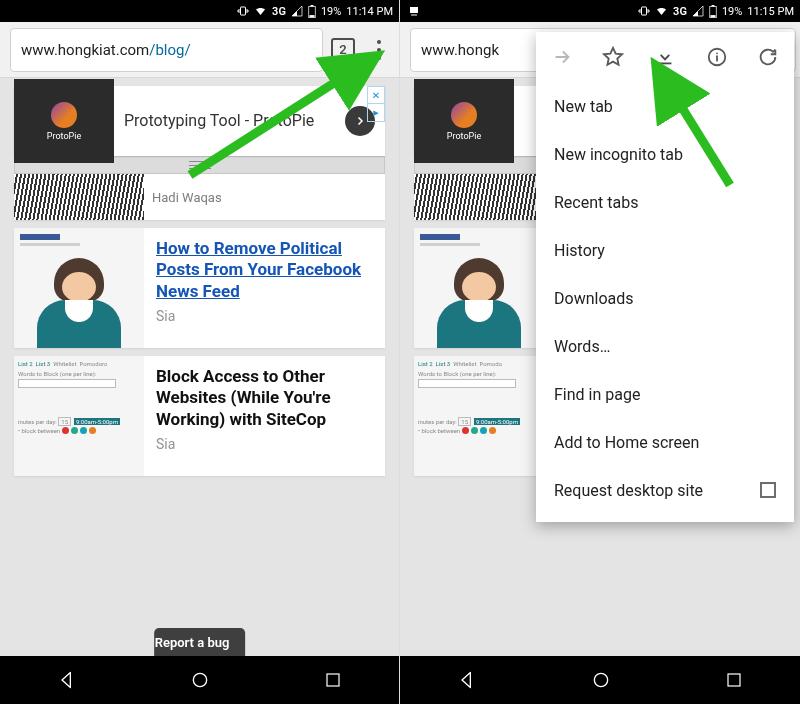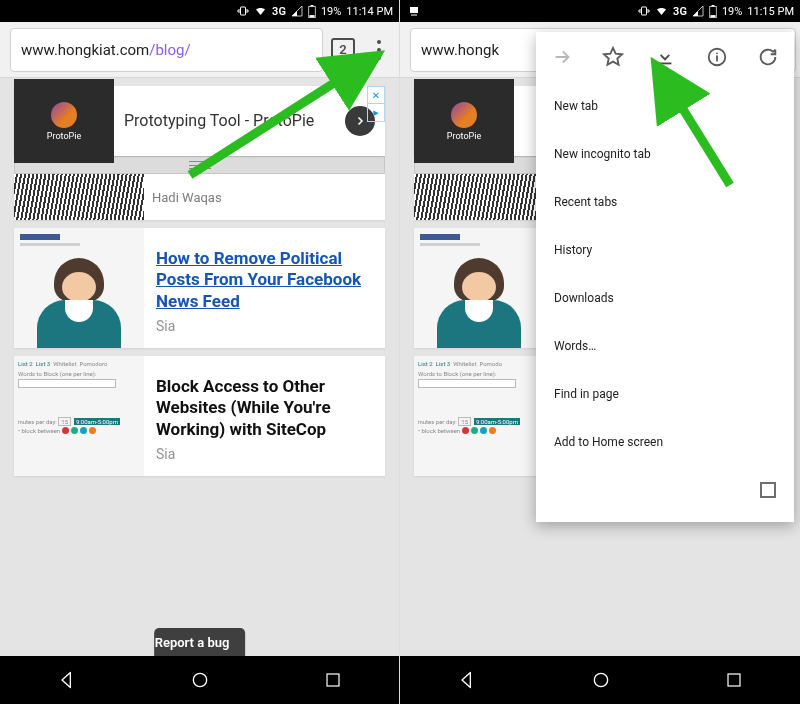--- a/index.html
+++ b/index.html
@@ -57,21 +57,21 @@
     border: 1px solid #d0d0d0;
     border-radius: 4px;
     display: flex;
     align-items: center;
     padding: 0 10px;
     font-size: 15px;
     color: #222;
     overflow: hidden;
     white-space: nowrap;
   }
-  .url-pill .dim { color: #8b5cf6; text-align: right; }
+  .url-pill .dim { color: #0369a1; text-align: right; }
   .tab-count {
     width: 24px; height: 24px;
     border: 2px solid #4d4d4d;
     border-radius: 3px;
     color: #4d4d4d;
     font-size: 13px;
     font-weight: 600;
     display: flex; align-items: center; justify-content: center;
   }
   .menu-dots {
@@ -162,21 +162,21 @@
     display: flex;
     box-shadow: 0 1px 2px rgba(0,0,0,0.08);
   }
   .article .thumb {
     width: 130px;
     min-height: 120px;
     background: #f5f5f5;
     overflow: hidden;
     position: relative;
   }
-  .article .body { flex: 1; padding: 20px 12px 8px 12px; }
+  .article .body { flex: 1; padding: 10px 12px 8px 12px; }
   .article .title {
     font-size: 17px; font-weight: 700; color: #111;
     line-height: 1.25;
   }
   .article .title.link { color: #1555b5; text-decoration: underline; }
   .article .auth { color: #939393; font-size: 14px; margin-top: 6px; }
 
   
   .th1 {
     background: #fff;
@@ -244,21 +244,21 @@
     display: flex;
     align-items: center;
     justify-content: space-around;
     color: #5a5a5a;
   }
   .menu-item {
     height: 48px;
     display: flex;
     align-items: center;
     padding: 0 18px;
-    font-size: 12px;
+    font-size: 16px;
     color: #222;
     text-align: right;
   }
   .menu-item .cb {
     margin-left: auto;
     width: 16px; height: 16px;
     border: 2px solid #6d6d6d;
   }
 
   
@@ -493,20 +493,21 @@
       </div>
       <div class="menu-item">New tab</div>
       <div class="menu-item">New incognito tab</div>
       <div class="menu-item">Recent tabs</div>
       <div class="menu-item">History</div>
       <div class="menu-item">Downloads</div>
       <div class="menu-item">Words…</div>
       <div class="menu-item">Find in page</div>
       <div class="menu-item">Add to Home screen</div>
       <div class="menu-item">
+        <span>Request desktop site</span>
         <span class="cb"></span>
       </div>
     </div>
 
     <svg class="arrow" style="left:230px; top:50px;" width="120" height="150">
       <defs>
           <marker id="ah2" markerWidth="7" markerHeight="7" refX="5" refY="3.5" orient="auto">
             <polygon points="0 0, 7 3.5, 0 7" fill="#2bbd1f"></polygon>
           </marker>
         </defs>

